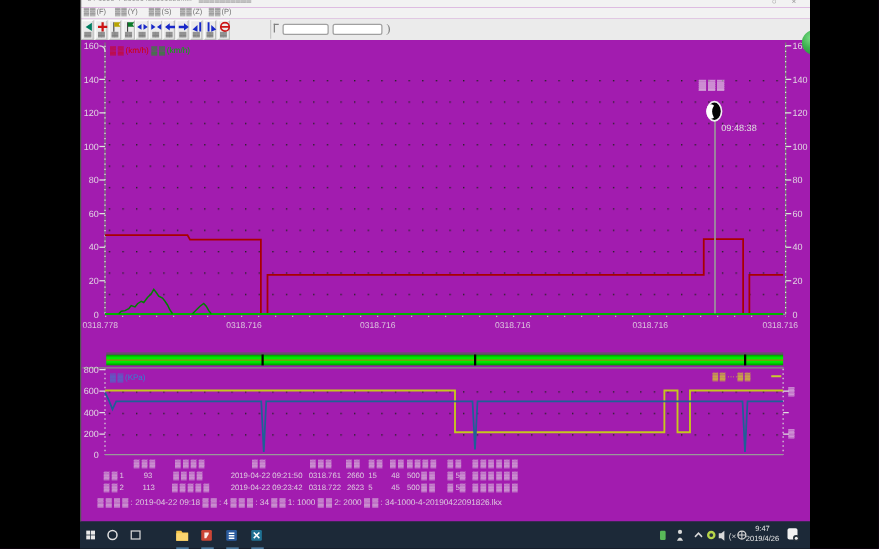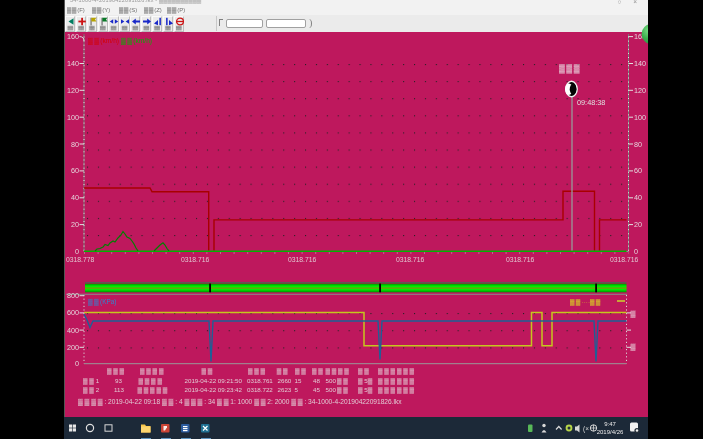--- a/index.html
+++ b/index.html
@@ -1,16 +1,16 @@
 <!DOCTYPE html>
 <html><head><meta charset="utf-8">
 <style>
 html,body{margin:0;padding:0;background:#000;width:703px;height:439px;overflow:hidden}
 *{box-sizing:border-box;font-family:"Liberation Sans",sans-serif}
-#win{position:absolute;left:64px;top:0;width:584px;height:428px;background:#be185d;overflow:hidden}
+#win{position:absolute;left:64px;top:0;width:584px;height:428px;background:#a21caf;overflow:hidden}
 #title{position:absolute;left:0;top:0;width:100%;height:6px;background:#f2f2f2;overflow:hidden}
 #title span{position:absolute;left:6px;top:-3px;font-size:5.5px;color:#999;letter-spacing:0.2px}
 #title #tbtn{position:absolute;left:auto;right:6px;top:-2.5px;font-size:6.5px;color:#909090;letter-spacing:5px}
 #menu{position:absolute;left:0;top:6px;width:100%;height:9px;background:#f2f2f2}
 #menu span{position:absolute;top:0.5px;font-size:6px;color:#4a4a4a;opacity:0.78}
 #menu b{font-weight:normal;letter-spacing:0.7px;opacity:0.72}
 #toolbar{position:absolute;left:0;top:15px;width:100%;height:17px;background:#ebebeb}
 .tb{position:absolute;top:0.5px;width:10.4px;height:16px;background:#ebebeb;border:1px solid;border-color:#fafafa #bdbdbd #bdbdbd #fafafa;text-align:center}
 .tb svg{display:block;margin:0 auto}
 .tb i{display:block;font-style:normal;font-size:4px;line-height:4.4px;color:#444;letter-spacing:-0.2px;transform:translateY(-0.5px);opacity:0.7}

